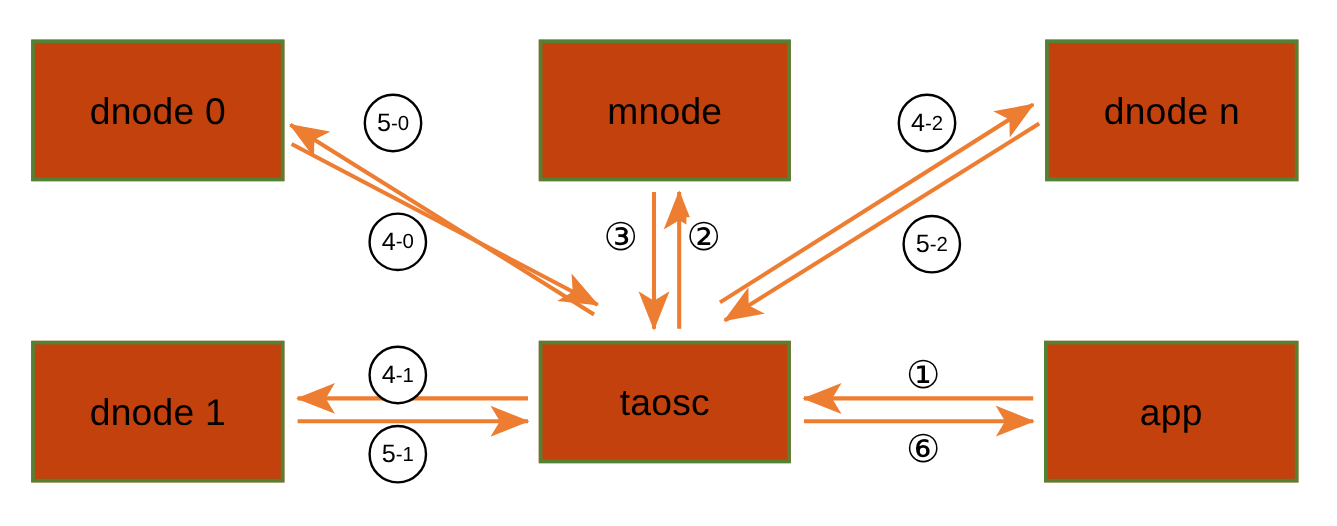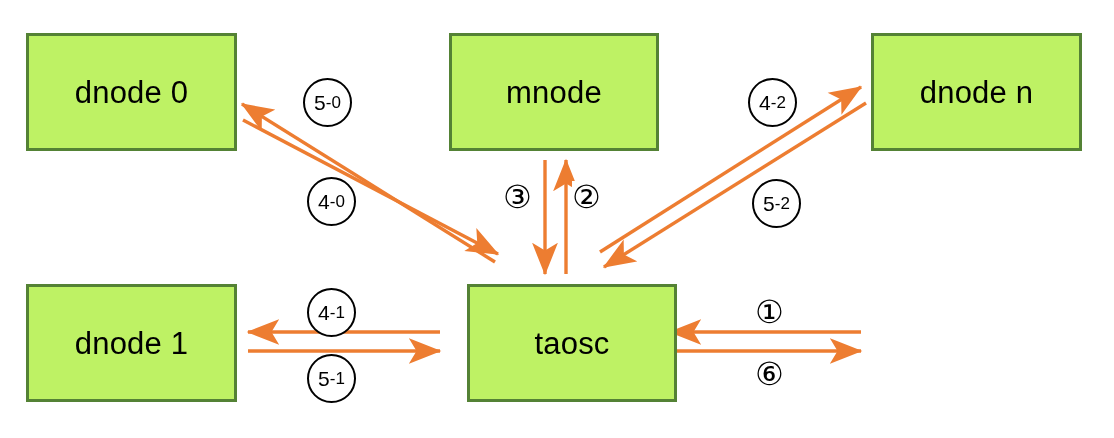--- a/index.html
+++ b/index.html
@@ -20,21 +20,21 @@
   #arrow-layer {
     position: absolute;
     left: 0;
     top: 0;
     width: 1114px;
     height: 438px;
   }
   .node-box {
     position: absolute;
     box-sizing: border-box;
-    background: #bef264;
+    background: #c2410c;
     border: 3px solid #548235;
     display: flex;
     align-items: center;
     justify-content: center;
   }
   .node-label {
     font-family: "Liberation Sans", sans-serif;
     font-size: 31px;
     color: #000000;
     line-height: 1;
@@ -117,24 +117,27 @@
   </div>
 
   <div class="node-box" style="left:449px; top:33px; width:210px; height:118px;">
     <span class="node-label">mnode</span>
   </div>
 
   <div class="node-box" style="left:26px; top:284px; width:211px; height:118px;">
     <span class="node-label">dnode 1</span>
   </div>
 
-  <div class="node-box" style="left:449px; top:284px; width:210px; height:118px;margin-left:18px;">
+  <div class="node-box" style="left:449px; top:284px; width:210px; height:102px;">
     <span class="node-label">taosc</span>
   </div>
 
+  <div class="node-box" style="left:870px; top:284px; width:212px; height:118px;">
+    <span class="node-label">app</span>
+  </div>
 
   <div class="tag-circle" style="left:303px; top:78px; width:49px; height:49px;">
     <span class="main">5</span>
       <span class="sub">-0</span>
   </div>
 
   <div class="tag-circle" style="left:307px; top:177px; width:49px; height:49px;">
     <span class="main">4</span>
       <span class="sub">-0</span>
   </div>

